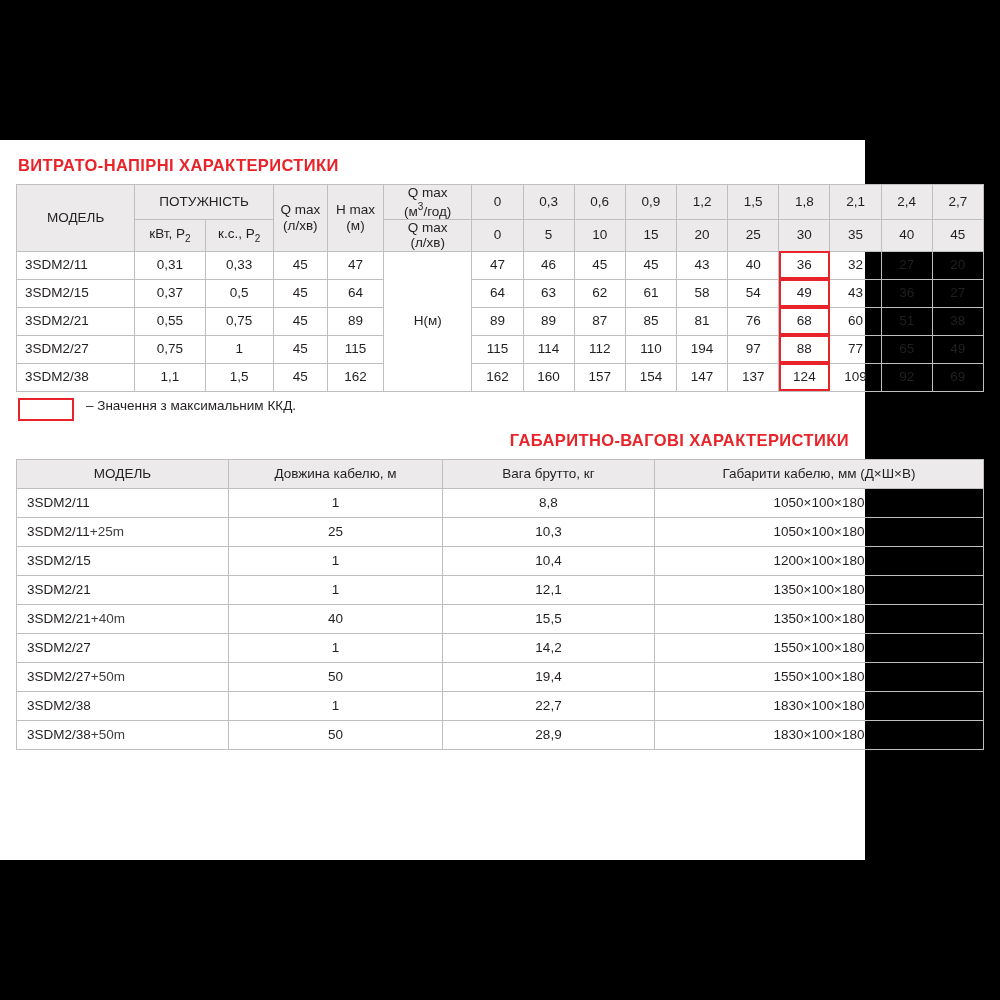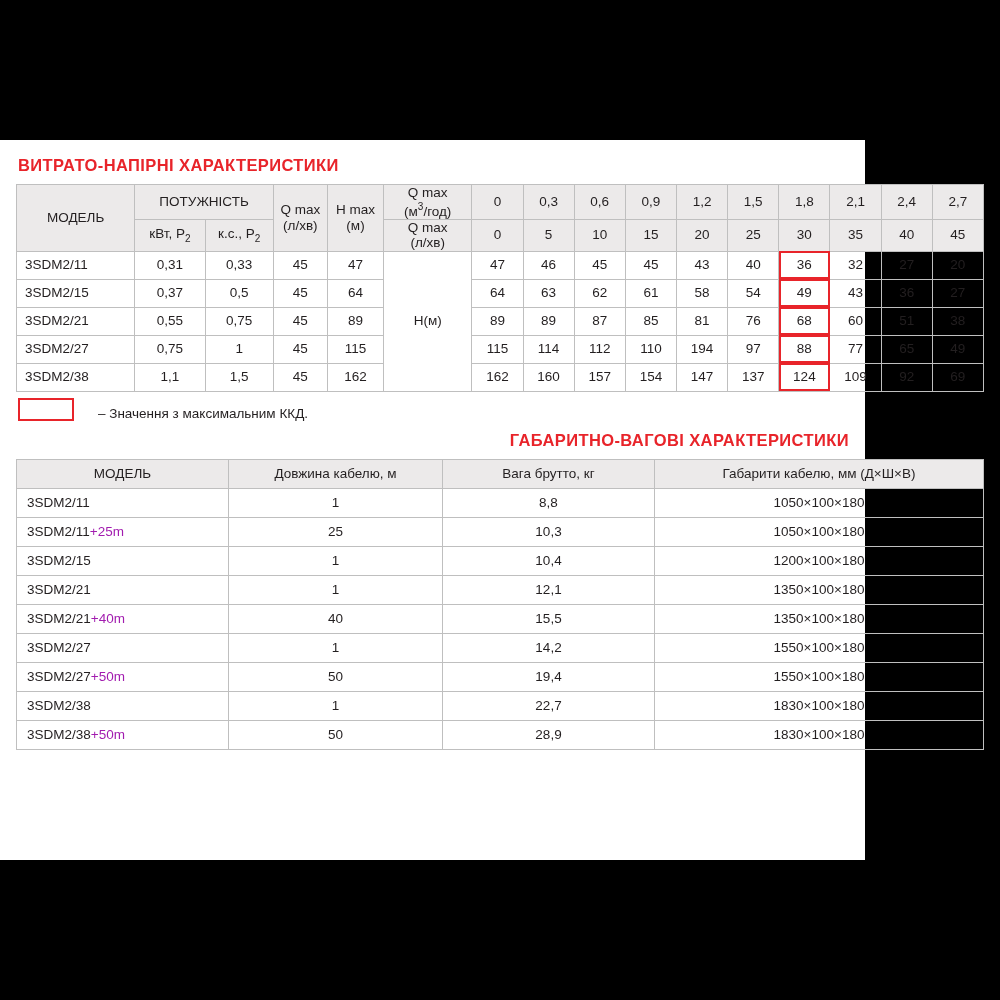--- a/index.html
+++ b/index.html
@@ -62,34 +62,34 @@
     vertical-align: super;
   }
   .hl {
     outline: 2px solid #e8242a;
     outline-offset: -2px;
     position: relative;
     z-index: 2;
   }
   .legend {
     display: flex;
-    align-items: flex-end;
-    gap: 24px;
+    align-items: flex-start;
+    gap: 12px;
     margin: 6px 0 4px 2px;
     font-size: 13.5px;
     color: #231f20;
   }
   .legend-box {
     width: 52px;
     height: 19px;
     border: 2px solid #e8242a;
     background: #fff;
   }
   .suffix {
-    color: #a21caf;
+    color: #404040;
   }
   .t1 .c-model { width: 118px; }
   .t1 .c-kw { width: 70px; }
   .t1 .c-hp { width: 68px; }
   .t1 .c-q { width: 54px; }
   .t1 .c-h { width: 56px; }
   .t1 .c-qmax { width: 88px; }
   .t1 .c-d { width: 51px; }
   .t2 .c-model { width: 212px; }
   .t2 .c-cable { width: 214px; }

